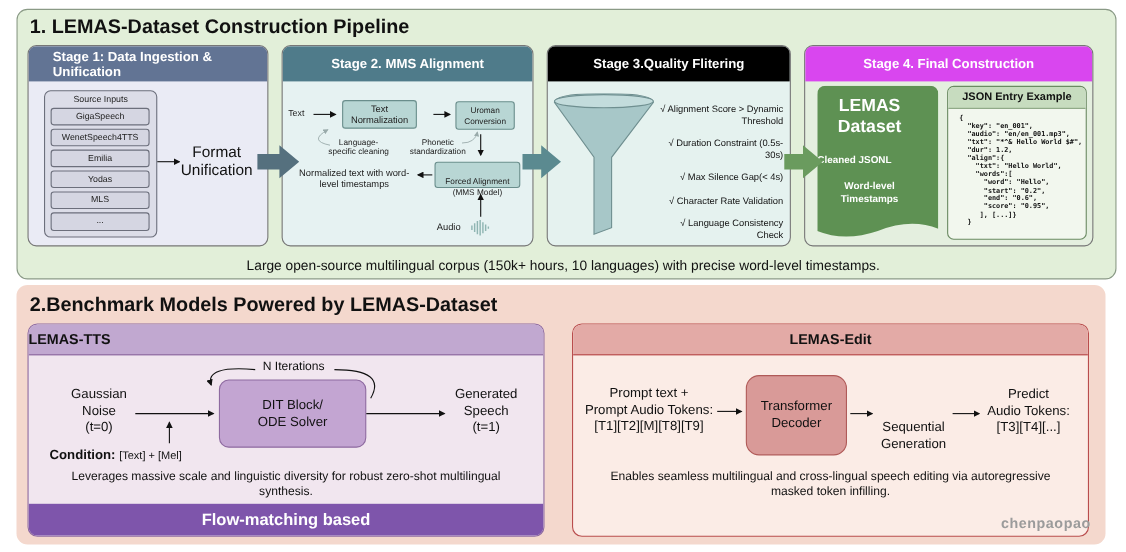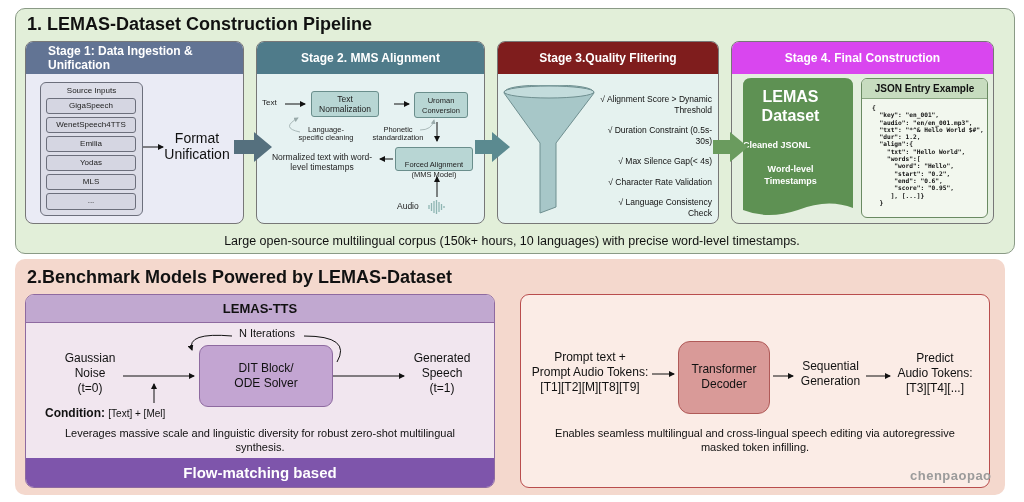--- a/index.html
+++ b/index.html
@@ -14,21 +14,21 @@
   #sec1-foot { left: 0; width: 1024px; top: 234px; text-align: center; font-size: 12.5px; color: #111; }
 
   .stage { border-radius: 8px; border: 1.5px solid #777; overflow: hidden; }
   .stage-head { height: 32px; display: flex; align-items: center; justify-content: center; color: #fff; font-weight: bold; font-size: 12px; }
 
   #st1 { left: 25px; top: 41px; width: 219px; height: 183px; background: #eaebf5; }
   #st1 .stage-head { background: #627494; padding-left: 22px; }
   #st2 { left: 256px; top: 41px; width: 229px; height: 183px; background: #e6f2f2; }
   #st2 .stage-head { background: #4f7b8a; }
   #st3 { left: 497px; top: 41px; width: 222px; height: 183px; background: #e5f2ef; }
-  #st3 .stage-head { background: #7f1d1d; }
+  #st3 .stage-head { background: #000000; }
   #st4 { left: 731px; top: 41px; width: 263px; height: 183px; background: #e4efdf; }
   #st4 .stage-head { background: #d946ef; }
 
   
   #src-box { left: 40px; top: 82px; width: 103px; height: 134px; background: #dcdde8; border: 1.2px solid #6c6f7c; border-radius: 6px; }
   #src-title { left: 40px; top: 86px; width: 103px; text-align: center; font-size: 8px; color: #222; }
   .src-item { position: absolute; left: 46px; width: 90px; height: 16px; background: #d5d6e2; border: 1.2px solid #6c6f7c; border-radius: 3px; font-size: 8px; text-align: center; line-height: 14px; color: #222; }
   #fmt-label { left: 160px; top: 130px; width: 74px; text-align: center; font-size: 14px; line-height: 16px; color: #111; }
 
   
@@ -41,21 +41,21 @@
   
   #json-box { left: 861px; top: 78px; width: 127px; height: 140px; background: #f2f7ee; border: 1.2px solid #6a8a62; border-radius: 6px; overflow: hidden; }
   #json-head { height: 20px; background: #c7dcbf; text-align: center; font-weight: bold; font-size: 10px; line-height: 20px; color: #111; border-bottom: 1px solid #8aa582; }
   #json-code { font-family: "DejaVu Sans Mono", monospace; font-weight: bold; font-size: 6.2px; line-height: 7.3px; white-space: pre; color: #111; padding: 5px 0 0 10px; }
 
   
   #sec2 { left: 15px; top: 259px; width: 990px; height: 236px; background: #f4d8cd; border-radius: 10px; }
   #sec2-title { left: 27px; top: 267px; font-size: 18px; font-weight: bold; color: #111; }
 
   #tts { left: 25px; top: 294px; width: 470px; height: 194px; background: #f1e6ef; border: 1.5px solid #8e6aa0; border-radius: 9px; overflow: hidden; }
-  #tts-head { height: 28px; background: #c1a8d0; text-align: center; font-weight: bold; font-size: 13px; line-height: 28px; border-bottom: 1px solid #8e6aa0; color: #111; }
+  #tts-head { height: 28px; background: #c1a8d0; font-weight: bold; font-size: 13px; line-height: 28px; border-bottom: 1px solid #8e6aa0; color: #111; }
   #tts-foot { position: absolute; left: 0; bottom: 0; width: 100%; height: 29px; background: #7e55ab; color: #fff; text-align: center; font-weight: bold; font-size: 15px; line-height: 29px; }
 
   #edit { left: 520px; top: 294px; width: 470px; height: 194px; background: #fbece6; border: 1.5px solid #b94d4d; border-radius: 9px; overflow: hidden; }
   #edit-head { height: 28px; background: #e3aaa6; text-align: center; font-weight: bold; font-size: 13px; line-height: 28px; border-bottom: 1px solid #b94d4d; color: #111; }
   #edit-foot { position: absolute; left: 0; bottom: 0; width: 100%; height: 29px; background: #be2424; color: #fff; text-align: center; font-weight: bold; font-size: 15px; line-height: 29px; }
 
   .lbl { position: absolute; text-align: center; font-size: 12px; line-height: 15px; color: #111; }
   .desc { position: absolute; text-align: center; font-size: 11px; line-height: 14px; color: #111; }
 
   #watermark { left: 910px; top: 468px; font-size: 13px; font-weight: bold; color: #9b9b9b; letter-spacing: 0.5px; }
@@ -175,32 +175,33 @@
   <div>Speech</div>
   <div>(t=1)</div>
 </div>
 <div class="abs" style="left:45px;top:406px;font-size:12px">
   <span style="font-weight:bold">Condition:</span>
   <span style="font-size:10px">[Text] + [Mel]</span>
 </div>
 <div class="desc" style="left:55px;top:426px;width:410px">Leverages massive scale and linguistic diversity for robust zero-shot multilingual synthesis.</div>
 
 <div id="edit" class="abs">
+  <div id="edit-head">LEMAS-Edit</div>
 </div>
 <div class="lbl" style="left:525px;top:350px;width:130px">
   <div>Prompt text +</div>
   <div>Prompt Audio Tokens:</div>
   <div>[T1][T2][M][T8][T9]</div>
 </div>
 <div class="abs" style="left:678px;top:341px;width:92px;height:73px;background:#d99a98;border:1.2px solid #b05a58;border-radius:12px"></div>
 <div class="lbl" style="left:678px;top:362px;width:92px">
   <div>Transformer</div>
   <div>Decoder</div>
 </div>
-<div class="lbl" style="left:793px;top:359px;width:75px">
+<div class="lbl" style="left:793px;top:381px;width:75px">
   <div>Sequential</div>
   <div>Generation</div>
 </div>
 <div class="lbl" style="left:890px;top:351px;width:90px">
   <div>Predict</div>
   <div>Audio Tokens:</div>
   <div>[T3][T4][...]</div>
 </div>
 <div class="desc" style="left:545px;top:426px;width:420px">Enables seamless multilingual and cross-lingual speech editing via autoregressive masked token infilling.</div>
 

